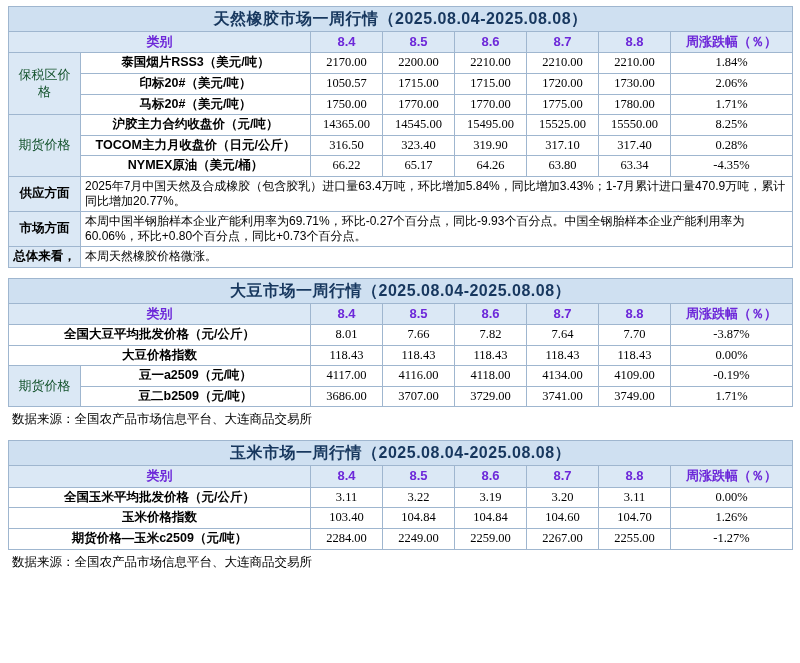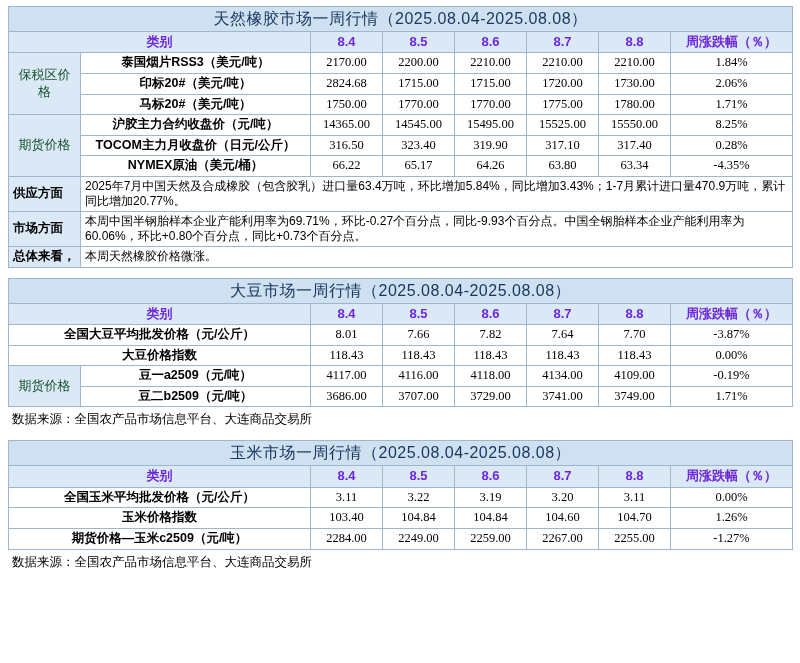--- a/index.html
+++ b/index.html
@@ -30,21 +30,21 @@
   }
   table.rt td {
     border: 1px solid #9fb6cf;
     padding: 2px 4px;
     vertical-align: middle;
     line-height: 1.25;
   }
   .title-cell {
     background: #cfe0f1;
     text-align: center;
-    font-weight: normal;
+    font-weight: bold;
     font-size: 16px;
     letter-spacing: 0.5px;
     padding: 5px 4px;
     color: #17375e;
   }
   .hdr {
     background: #dbe8f5;
     text-align: center;
     font-weight: bold;
     font-size: 13px;
@@ -69,20 +69,21 @@
     text-align: center;
     padding-left: 12px;
   }
   .num {
     text-align: center;
     font-size: 12.5px;
     font-family: "Liberation Serif", serif;
   }
   .note-label {
     background: #dbe8f5;
+    text-align: center;
     font-weight: bold;
     font-size: 12.5px;
     white-space: nowrap;
     width: 72px;
   }
   .note-text {
     background: #ffffff;
     text-align: left;
     font-size: 12px;
     line-height: 1.5;
@@ -130,21 +131,21 @@
           <td class="catname catname-left">泰国烟片RSS3（美元/吨）</td>
           <td class="num">2170.00</td>
           <td class="num">2200.00</td>
           <td class="num">2210.00</td>
           <td class="num">2210.00</td>
           <td class="num">2210.00</td>
           <td class="num">1.84%</td>
         </tr>
         <tr>
           <td class="catname catname-left">印标20#（美元/吨）</td>
-          <td class="num">2824.68</td>
+          <td class="num">1050.57</td>
           <td class="num">1715.00</td>
           <td class="num">1715.00</td>
           <td class="num">1720.00</td>
           <td class="num">1730.00</td>
           <td class="num">2.06%</td>
         </tr>
         <tr>
           <td class="catname catname-left">马标20#（美元/吨）</td>
           <td class="num">1750.00</td>
           <td class="num">1770.00</td>

